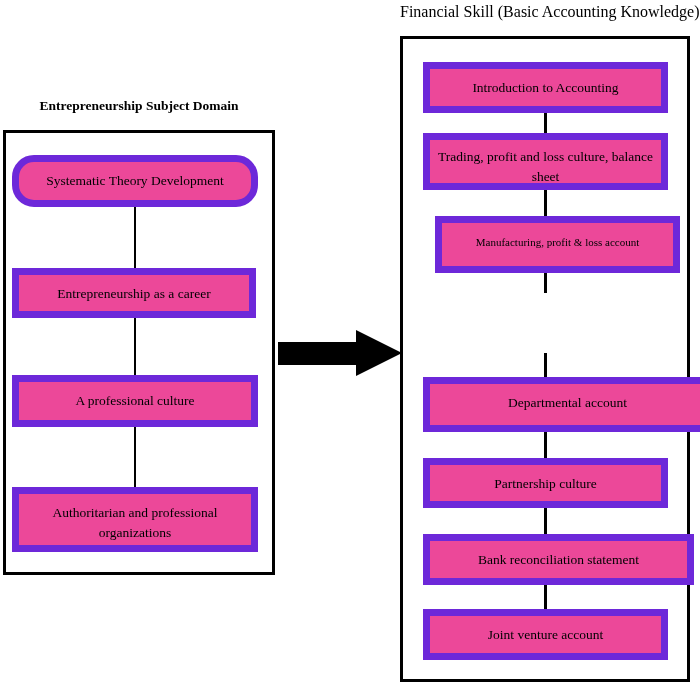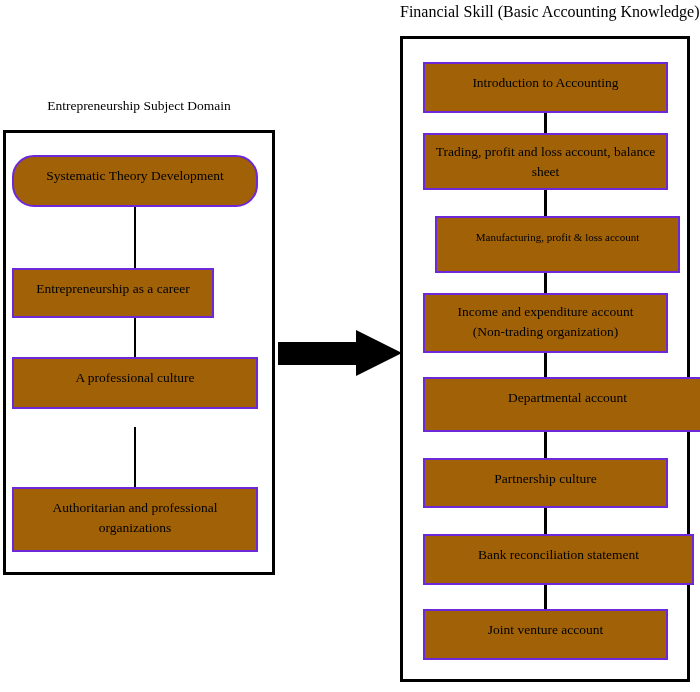--- a/index.html
+++ b/index.html
@@ -24,23 +24,23 @@
     white-space: nowrap;
   }
   .outer-frame {
     position: absolute;
     border: 3px solid #000000;
     box-sizing: border-box;
     background: transparent;
   }
   .node {
     position: absolute;
-    border: 2px solid #6d28d9;
+    border: 7px solid #6d28d9;
     box-sizing: border-box;
-    background: #a16207;
+    background: #ec4899;
     text-align: center;
     font-size: 13.5px;
     line-height: 20px;
     padding-top: 9px;
     white-space: pre-line;
   }
   .node.small {
     font-size: 11px;
     line-height: 16px;
     padding-top: 11px;
@@ -66,63 +66,61 @@
     border-top: 23px solid transparent;
     border-bottom: 23px solid transparent;
     border-left: 46px solid #000000;
   }
 </style>
 </head>
 <body>
 
 <div class="stage">
 
-  <div class="dtitle" style="left:3px; top:98px; width:272px;">Entrepreneurship Subject Domain</div>
+  <div class="dtitle" style="left:3px; top:98px; width:272px;font-weight:bold;">Entrepreneurship Subject Domain</div>
 
   <div class="outer-frame" style="left:3px; top:130px; width:272px; height:445px;"></div>
 
   <div class="node" style="left:12px; top:155px; width:246px; height:52px;border-radius:22px;">Systematic Theory Development</div>
 
   <div class="conn" style="left:134px; top:207px; width:2px; height:61px;"></div>
 
-  <div class="node" style="left:12px; top:268px; width:202px; height:50px;">Entrepreneurship as a career</div>
+  <div class="node" style="left:12px; top:268px; width:244px; height:50px;">Entrepreneurship as a career</div>
 
   <div class="conn" style="left:134px; top:318px; width:2px; height:57px;"></div>
 
-  <div class="node" style="left:12px; top:357px; width:246px; height:52px;">A professional culture</div>
+  <div class="node" style="left:12px; top:375px; width:246px; height:52px;">A professional culture</div>
 
   <div class="conn" style="left:134px; top:427px; width:2px; height:60px;"></div>
 
   <div class="node" style="left:12px; top:487px; width:246px; height:65px; ">Authoritarian and professional
 organizations</div>
 
   <div>
     <div class="arrow-shaft"></div>
     <div class="arrow-head"></div>
   </div>
 
   <div class="dtitle" style="left:400px; top:4px; width:290px; font-size:16px;">Financial Skill (Basic Accounting Knowledge)</div>
 
   <div class="outer-frame" style="left:400px; top:36px; width:290px; height:646px;"></div>
 
   <div class="node" style="left:423px; top:62px; width:245px; height:51px;">Introduction to Accounting</div>
 
   <div class="conn" style="left:544px; top:113px; width:3px; height:20px;"></div>
 
-  <div class="node" style="left:423px; top:133px; width:245px; height:57px; padding-top:7px;">Trading, profit and loss account, balance
+  <div class="node" style="left:423px; top:133px; width:245px; height:57px; padding-top:7px;">Trading, profit and loss culture, balance
 sheet</div>
 
   <div class="conn" style="left:544px; top:190px; width:3px; height:26px;"></div>
 
   <div class="node small" style="left:423px; top:216px; width:245px; height:57px;margin-left:12px;">Manufacturing, profit &amp; loss account</div>
 
   <div class="conn" style="left:544px; top:273px; width:3px; height:20px;"></div>
 
-  <div class="node" style="left:423px; top:293px; width:245px; height:60px; padding-top:7px;">Income and expenditure account
-(Non-trading organization)</div>
 
   <div class="conn" style="left:544px; top:353px; width:3px; height:24px;"></div>
 
   <div class="node" style="left:423px; top:377px; width:289px; height:55px;">Departmental account</div>
 
   <div class="conn" style="left:544px; top:432px; width:3px; height:26px;"></div>
 
   <div class="node" style="left:423px; top:458px; width:245px; height:50px;">Partnership culture</div>
 
   <div class="conn" style="left:544px; top:508px; width:3px; height:26px;"></div>

